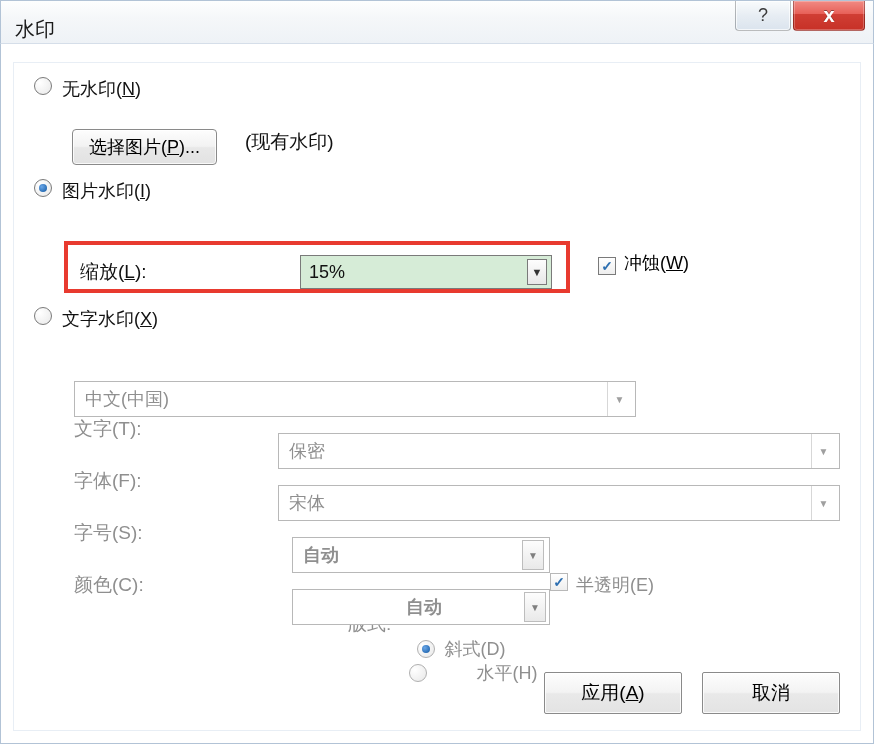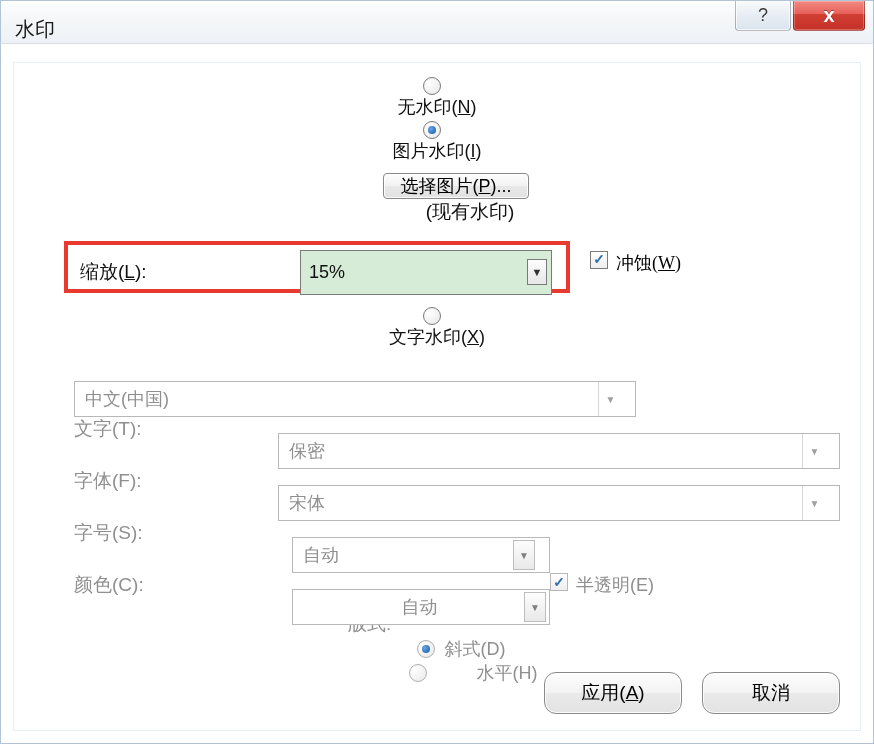--- a/index.html
+++ b/index.html
@@ -59,21 +59,21 @@
     padding: 18px 12px 12px 12px;
     display: flex;
   }
   .innerframe {
     border: 1px solid #e8eef5;
     width: 100%; height: 100%;
     padding: 14px 20px 14px 20px;
     position: relative;
   }
 
-  .row { display: flex; align-items: center; height: 44px; flex-direction: column; }
+  .row { display: flex; height: 44px; }
 
   
   .radio-outer {
     width: 18px; height: 18px; border-radius: 50%;
     border: 1px solid #7a7a7a;
     background: radial-gradient(circle at 30% 30%, #fff, #e8e8e8);
     display: inline-flex; align-items: center; justify-content: center;
     margin-right: 10px;
     flex-shrink: 0;
   }
@@ -107,21 +107,21 @@
     border: 4px solid #e83a2f;
     height: 52px;
     display: flex; align-items: center;
     padding: 10px 6px 0 12px;
     margin-top: 18px;
     margin-bottom: 10px;
     width: 506px;
   }
   .scale-label { width: 220px; color: #111; font-size: 19px; }
   .scale-select {
-    width: 252px; height: 45px;
+    width: 252px; height: 34px;
     border: 1px solid #7a7a7a;
     background: #d6ecd7; 
     display: flex; align-items: center; justify-content: space-between;
     padding: 0 4px 0 8px;
     color: #111;
   }
   .dropdown-arrow {
     width: 20px; height: 26px;
     border: 1px solid #7a7a7a;
     background: linear-gradient(to bottom, #fdfdfd, #e7e7e7);
@@ -143,32 +143,32 @@
   
   .form-row { display: flex; align-items: center; height: 52px; }
   .form-label { width: 218px; color: #8f8f8f; font-size: 19px; }
 
   .combo {
     height: 36px;
     border: 1px solid #b8b8b8;
     background: #fff;
     color: #8f8f8f;
     display: flex; align-items: center; justify-content: space-between;
-    padding: 0 13px 0 10px;
+    padding: 0 4px 0 10px;
     flex: 0 0 auto;
     margin-top: 44px;
   }
   .combo .caret {
     width: 24px; height: 100%;
     display:flex; align-items:center; justify-content:center;
     font-size: 10px; color: #9f9f9f;
   }
   .combo.wide { width: 562px; }
   .combo.wide .caret { border-left: 1px solid #d7d7d7; }
-  .combo.med { width: 258px; }
+  .combo.med { width: 258px; font-weight: bold; }
   .combo.med .caret-block {
     width: 22px; height: 30px; margin-right: 1px;
     border: 1px solid #bdbdbd;
     background: linear-gradient(to bottom,#fdfdfd,#e9e9e9);
     display:flex; align-items:center; justify-content:center;
     font-size: 10px; color:#7f7f7f;
   }
   .combo.centered { justify-content: center; text-align: center; position: relative; }
   .combo.centered .caret-block { position: absolute; right: 2px; top: 2px; height: 30px; }
 
@@ -179,21 +179,21 @@
 
   
   .button-row {
     position: absolute;
     bottom: 16px; right: 20px;
     display: flex; gap: 20px; align-items: center;
   }
   .bigbtn {
     width: 138px; height: 42px;
     border: 1px solid #8a8a8a;
-    border-radius: 12px;
+    border-radius: 2px;
     background: linear-gradient(to bottom, #fdfdfd 0%, #f3f3f3 48%, #e9e9e9 52%, #e3e3e3 100%);
     box-shadow: inset 0 0 0 1px rgba(255,255,255,.8);
     display:flex; align-items:center; justify-content:center;
     font-size: 19px; color:#000;
   }
   .hl-wrap { border: 4px solid #e83a2f; padding: 4px; display:inline-flex; }
   .hl-wrap .bigbtn { width: 138px; }
 </style>
 </head>
 <body>
@@ -213,47 +213,47 @@
 <div class="client">
   <div class="innerframe">
 
     <div class="row">
       <span class="radio-outer"></span>
       <span class="radio-label">
         <span>无水印(</span><span class="underline">N</span><span>)</span>
       </span>
     </div>
 
+    <div class="row indent" style="height:50px; margin-top:8px;">
+      <div class="pushbtn">
+        <span>选择图片(</span>
+          <span class="underline">P</span>
+          <span>)...</span>
+      </div>
+      <span class="static-text" style="margin-left:28px;">(现有水印)</span>
+    </div>
+
     <div class="row">
       <span class="radio-outer sel"></span>
       <span class="radio-label">
         <span>图片水印(</span><span class="underline">I</span><span>)</span>
       </span>
-    </div>
-
-    <div class="row indent" style="height:50px; margin-top:8px;">
-      <div class="pushbtn">
-        <span>选择图片(</span>
-          <span class="underline">P</span>
-          <span>)...</span>
-      </div>
-      <span class="static-text" style="margin-left:28px;">(现有水印)</span>
     </div>
 
     <div style="display:flex; align-items:center;">
       <div class="hl-box indent" style="margin-left:30px;">
         <span class="scale-label">
           <span>缩放(</span><span class="underline">L</span><span>):</span>
         </span>
         <div class="scale-select">
           <span>15%</span>
           <span class="dropdown-arrow">▼</span>
         </div>
       </div>
-      <div style="display:flex; align-items:flex-start; margin-left:20px;font-family:Liberation Serif, serif;">
+      <div style="display:flex; align-items:flex-end; margin-left:28px;">
         <span class="checkbox checked"></span>
         <span>
           <span>冲蚀(</span><span class="underline">W</span><span>)</span>
         </span>
       </div>
     </div>
 
     <div class="row" style="margin-top:4px;">
       <span class="radio-outer"></span>
       <span class="radio-label">

